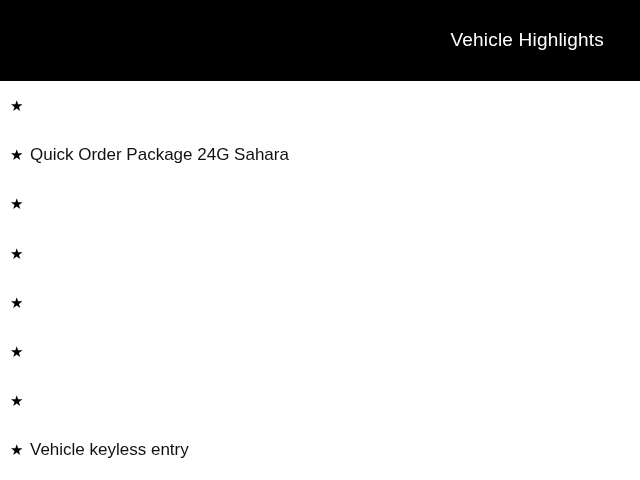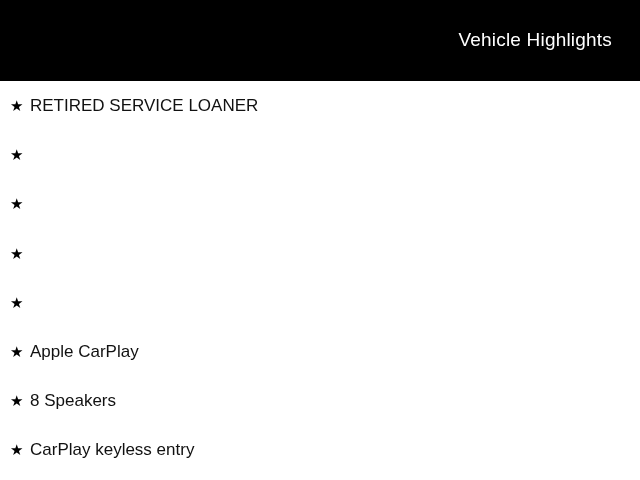--- a/index.html
+++ b/index.html
@@ -21,21 +21,21 @@
   }
   .header-bar {
     position: relative;
     width: 640px;
     height: 81px;
     background: #000000;
     box-sizing: border-box;
   }
   .header-title {
     position: absolute;
-    right: 28px;
+    right: 36px;
     top: 28px;
     color: #ffffff;
     font-size: 19px;
     line-height: 24px;
     letter-spacing: 0.2px;
     white-space: nowrap;
   }
   .highlights-list {
     list-style: none;
     margin: 0;
@@ -68,41 +68,39 @@
 
 <div class="page">
 
   <div class="header-bar">
     <div class="header-title">Vehicle Highlights</div>
   </div>
 
   <ul class="highlights-list">
     <li class="highlight-item">
       <span class="bullet-star">★</span>
-      <span class="highlight-label">RETIRED SERVICE LOANER</span>
+    </li>
+    <li class="highlight-item">
+      <span class="bullet-star">★</span>
+      <span class="highlight-label">Quick Order Package 24G Sahara</span>
     </li>
     <li class="highlight-item">
       <span class="bullet-star">★</span>
     </li>
     <li class="highlight-item">
       <span class="bullet-star">★</span>
     </li>
     <li class="highlight-item">
       <span class="bullet-star">★</span>
     </li>
     <li class="highlight-item">
       <span class="bullet-star">★</span>
     </li>
     <li class="highlight-item">
       <span class="bullet-star">★</span>
-      <span class="highlight-label">Apple CarPlay</span>
     </li>
     <li class="highlight-item">
       <span class="bullet-star">★</span>
-      <span class="highlight-label">8 Speakers</span>
-    </li>
-    <li class="highlight-item">
-      <span class="bullet-star">★</span>
-      <span class="highlight-label">CarPlay keyless entry</span>
+      <span class="highlight-label">Vehicle keyless entry</span>
     </li>
   </ul>
 
 </div>
 
 </body></html>

